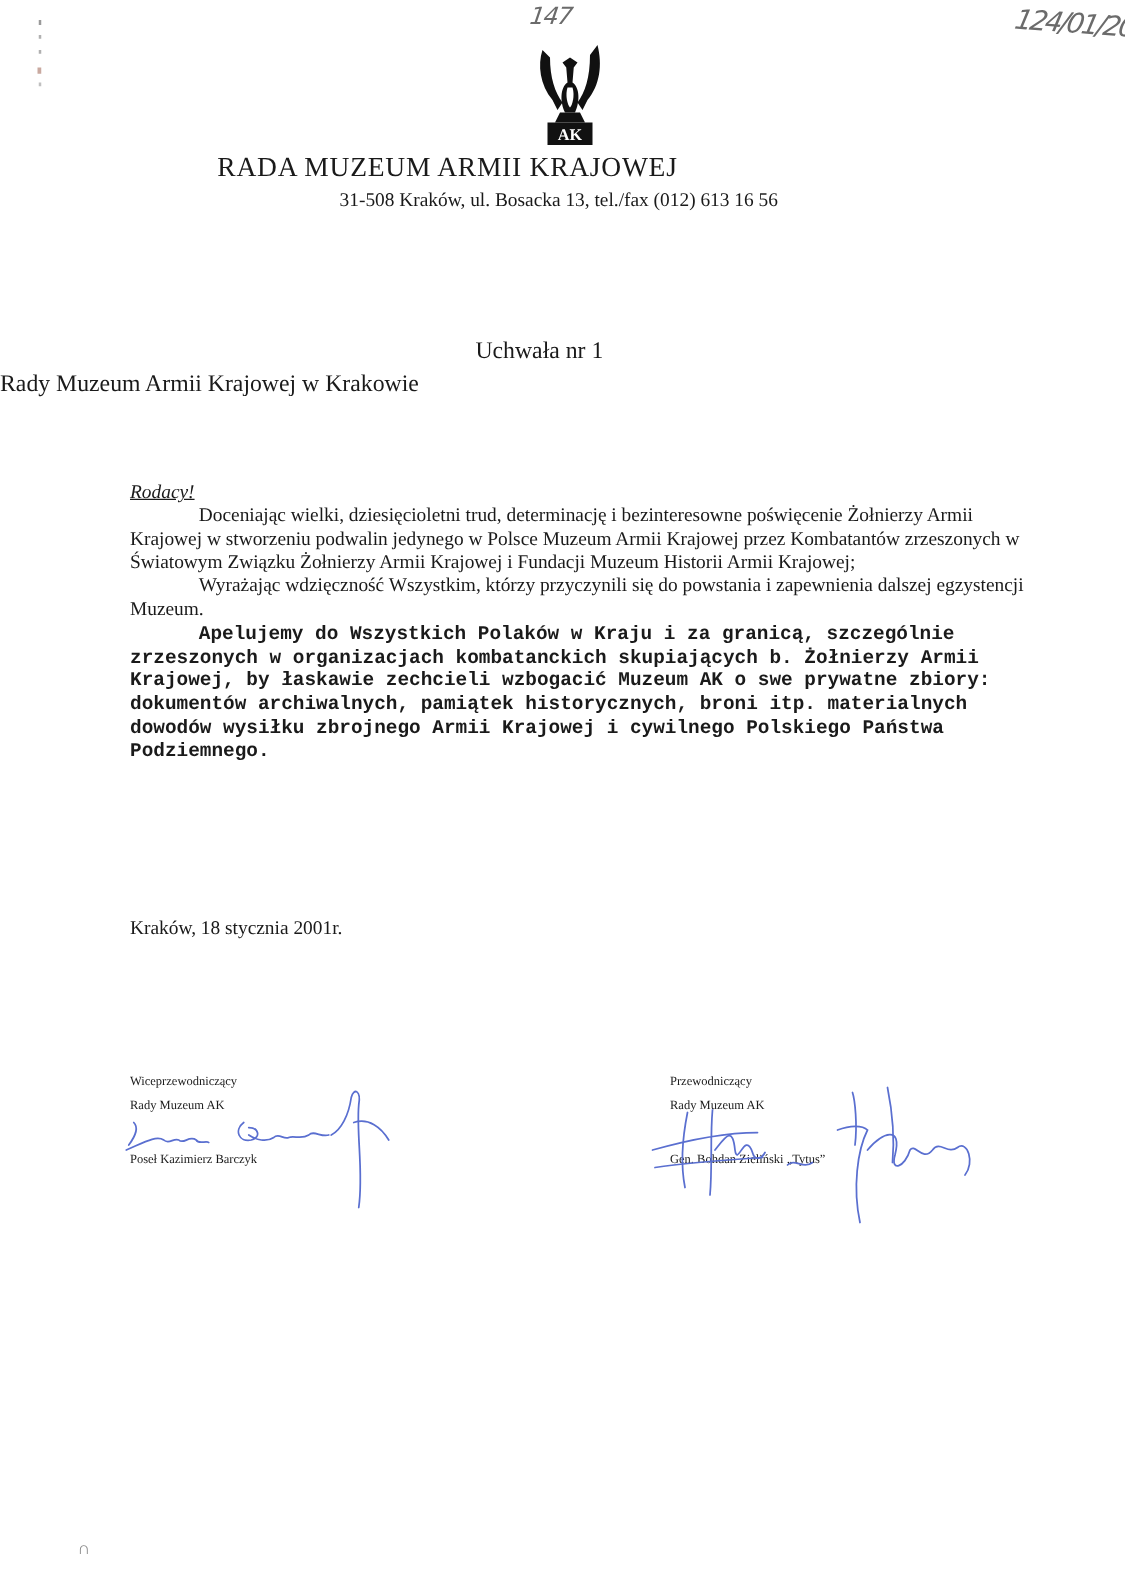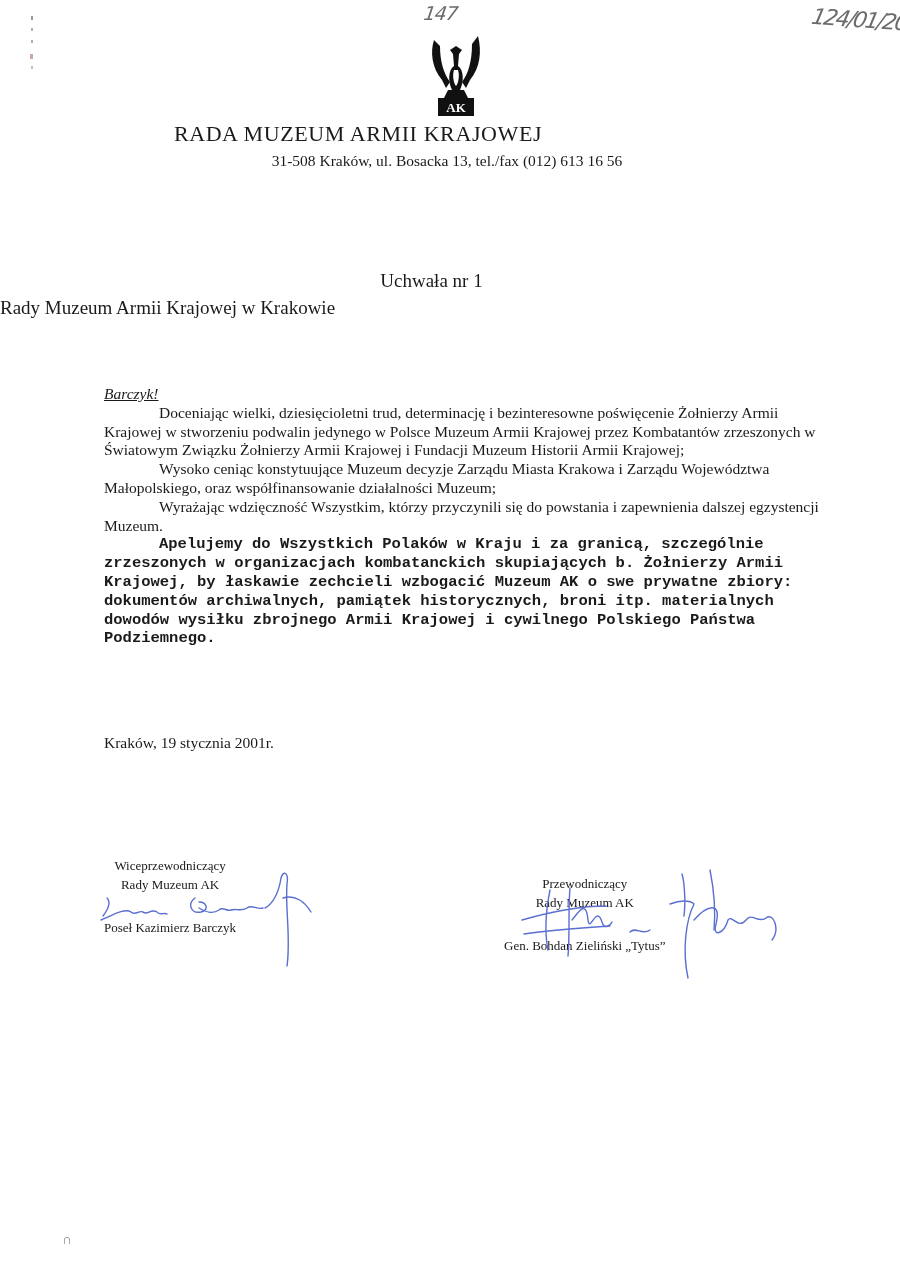--- a/index.html
+++ b/index.html
@@ -15,23 +15,23 @@
   #org-address { left: 0; width: 890px; top: 152px; text-align: center; font-size: 15.5px;
                  font-family: Liberation Serif, serif; padding-left: 2px; }
   #title-1 { left: 0; width: 863px; top: 270px; text-align: center; font-size: 19px; }
   #title-2 { left: 0; width: 900px; top: 297px; font-size: 19px; }
   #body { left: 104px; top: 385px; width: 720px; font-size: 15.5px; line-height: 18.8px; }
   #body p { margin: 0; }
   .indent { text-indent: 55px; }
   #salutation { font-style: italic; text-decoration: underline; }
   #appeal { font-weight: bold; margin-top: 0; font-family: Liberation Mono, monospace; }
   #date { left: 104px; top: 734px; font-size: 15.5px; }
-  .sig-block { font-size: 13px; line-height: 19px; text-align: center; }
+  .sig-block { font-size: 10px; line-height: 19px; }
   #sig-left { left: 104px; top: 856px; }
-  #sig-right { left: 504px; top: 856px; margin-top: 18px; }
+  #sig-right { left: 536px; top: 856px; }
   .sig-name { margin-top: 24px; display: block; }
   .sig-svg { position: absolute; pointer-events: none; }
   #margin-marks { left: 28px; top: 14px; width: 8px; height: 60px; }
   #bottom-mark { left: 62px; top: 1232px; font-size: 14px; color: #888; }
 </style>
 </head>
 <body>
 
 <svg id="margin-marks" class="abs" viewBox="0 0 8 60">
   <rect x="3" y="2" width="2" height="4" fill="#9a9a9a"></rect>
@@ -54,28 +54,27 @@
   <text x="28" y="80" text-anchor="middle" font-family="Liberation Serif, serif" font-size="13" font-weight="bold" fill="#fff">AK</text>
 </svg>
 
 <div id="org-name" class="abs">RADA MUZEUM ARMII KRAJOWEJ</div>
 <div id="org-address" class="abs">31-508 Kraków, ul. Bosacka 13, tel./fax (012) 613 16 56</div>
 
 <div id="title-1" class="abs">Uchwała nr 1</div>
 <div id="title-2" class="abs">Rady Muzeum Armii Krajowej w Krakowie</div>
 
 <div id="body" class="abs">
-  <p id="salutation">Barczyk!</p>
+  <p id="salutation">Rodacy!</p>
   <p class="indent">Doceniając wielki, dziesięcioletni trud, determinację i bezinteresowne poświęcenie Żołnierzy Armii Krajowej w stworzeniu podwalin jedynego w Polsce Muzeum Armii Krajowej przez Kombatantów zrzeszonych w Światowym Związku Żołnierzy Armii Krajowej i Fundacji Muzeum Historii Armii Krajowej;</p>
-  <p class="indent">Wysoko ceniąc konstytuujące Muzeum decyzje Zarządu Miasta Krakowa i Zarządu Województwa Małopolskiego, oraz współfinansowanie działalności Muzeum;</p>
   <p class="indent">Wyrażając wdzięczność Wszystkim, którzy przyczynili się do powstania i zapewnienia dalszej egzystencji Muzeum.</p>
   <p id="appeal" class="indent">Apelujemy do Wszystkich Polaków w Kraju i za granicą, szczególnie zrzeszonych w organizacjach kombatanckich skupiających b. Żołnierzy Armii Krajowej, by łaskawie zechcieli wzbogacić Muzeum AK o swe prywatne zbiory: dokumentów archiwalnych, pamiątek historycznych, broni itp. materialnych dowodów wysiłku zbrojnego Armii Krajowej i cywilnego Polskiego Państwa Podziemnego.</p>
 </div>
 
-<div id="date" class="abs">Kraków, 19 stycznia 2001r.</div>
+<div id="date" class="abs">Kraków, 18 stycznia 2001r.</div>
 
 <div id="sig-left" class="abs sig-block">
   <div>Wiceprzewodniczący</div>
   <div>Rady Muzeum AK</div>
   <div class="sig-name">Poseł Kazimierz Barczyk</div>
 </div>
 <svg class="sig-svg" style="left:95px; top:868px; width:240px; height:110px;" viewBox="0 0 240 110">
   <g fill="none" stroke="#5a6fd0" stroke-width="1.4" stroke-linecap="round">
     <path d="M8 48 C14 40, 16 34, 12 30 M6 52 C20 46, 30 40, 36 44 C40 48, 44 42, 48 44 C52 48, 56 40, 62 44 C64 48, 70 44, 72 46"></path>
     <path d="M100 30 C92 36, 96 46, 106 44 C114 42, 112 34, 104 34 M104 40 C110 44, 118 46, 124 42 C128 38, 132 44, 136 42 C140 40, 146 44, 152 40 C156 36, 162 42, 168 40"></path>

